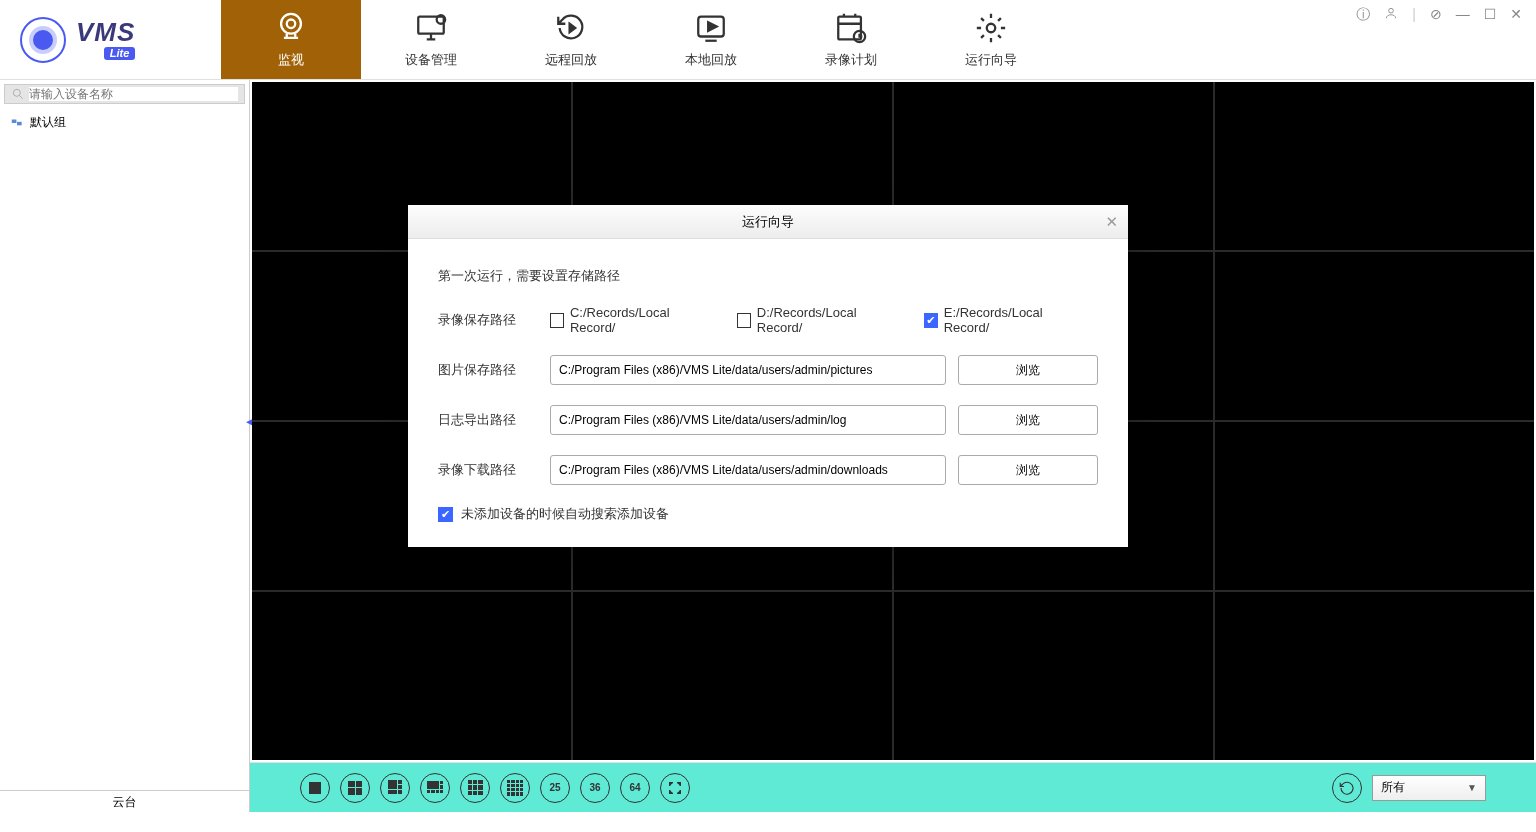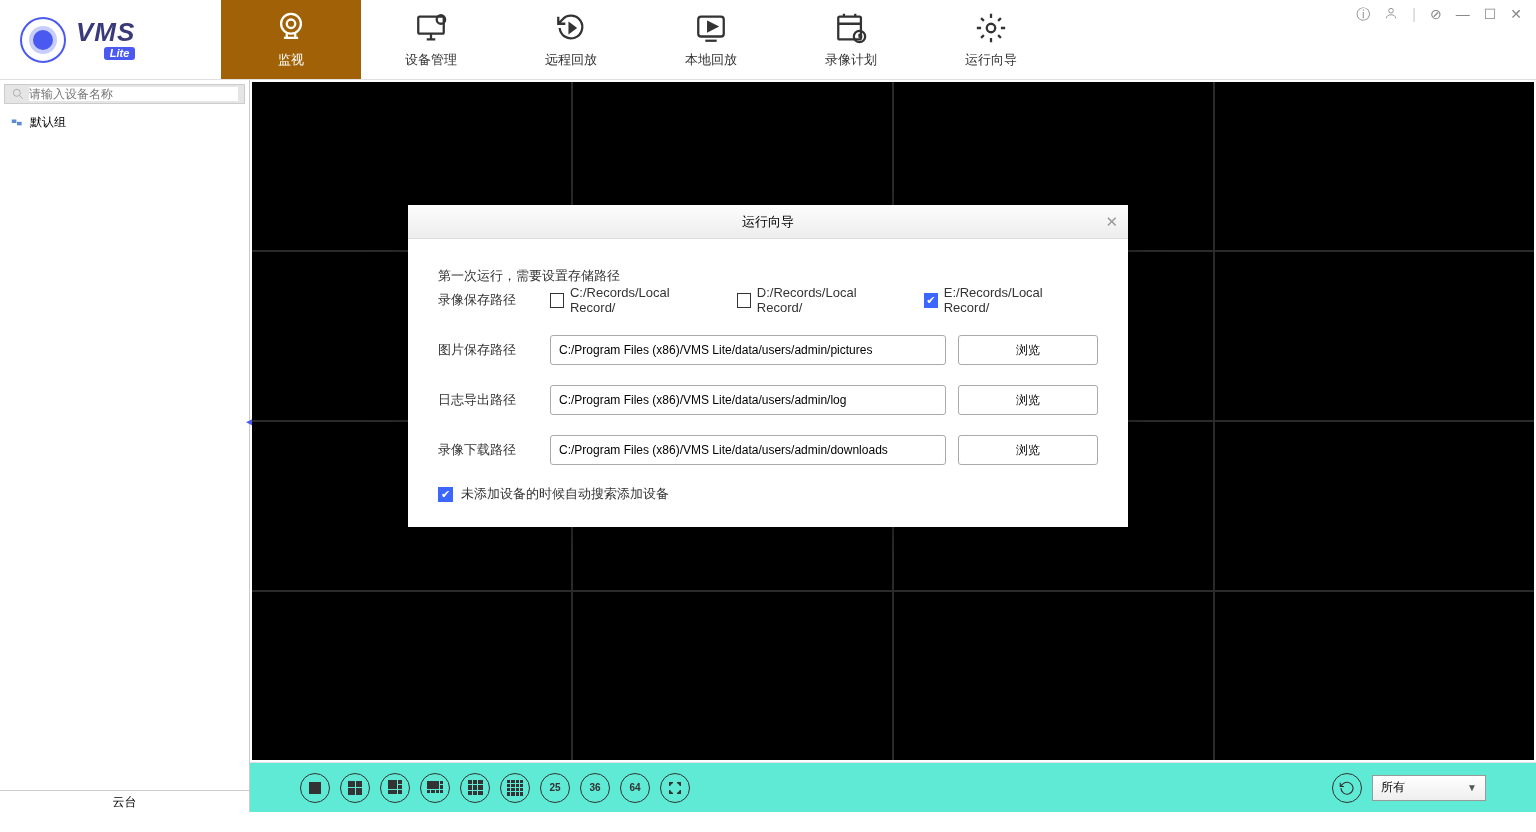--- a/index.html
+++ b/index.html
@@ -51,21 +51,21 @@
 .cycle svg{ width:18px; height:18px; stroke:#333; fill:none; stroke-width:1.5;}
 .sel { border:1px solid #999; background:linear-gradient(#fff,#eee); height:26px; width:114px; display:flex; align-items:center; padding:0 8px; font-size:12px; justify-content:space-between; cursor:pointer; }
 .sel .arrow{ font-size:10px; color:#555;}
 
 
 .backdrop { position:absolute; inset:80px 0 0 0; display:flex; align-items:flex-start; justify-content:center; pointer-events:none; }
 .dialog { pointer-events:auto; margin-top:125px; width:720px; background:#fff; box-shadow:0 4px 30px rgba(0,0,0,0.3); }
 .dlg-title { height:34px; background:linear-gradient(#fdfdfd,#ededed); border-bottom:1px solid #ddd; display:flex; align-items:center; justify-content:center; font-size:13px; position:relative; }
 .dlg-title .x { position:absolute; right:10px; top:8px; color:#999; cursor:pointer; font-size:15px; }
 .dlg-body { padding:28px 30px 24px 30px; font-size:13px; color:#333; }
-.intro { }
+.intro { margin-bottom:20px; }
 .row { display:flex; align-items:center; margin-bottom:20px; gap:12px; }
 .row .lbl { width:100px; flex-shrink:0; }
 .chk { display:flex; align-items:center; gap:6px; margin-right:18px; }
 .chk .box { width:15px; height:15px; border:1.5px solid #333; display:flex; align-items:center; justify-content:center; }
 .chk .box.checked { background:#3b66ff; border-color:#3b66ff; color:#fff; font-size:11px; }
 .txt { flex:1; border:1px solid #aaa; border-radius:3px; height:30px; padding:0 8px; font-size:12px; outline:none; }
 .browse { width:140px; height:30px; border:1px solid #aaa; border-radius:3px; background:#fff; cursor:pointer; font-size:12px; }
 .autoadd { display:flex; align-items:center; gap:8px; margin-top:4px; }
 .autoadd .box { width:15px; height:15px; background:#3b66ff; color:#fff; display:flex; align-items:center; justify-content:center; font-size:11px; }
 .dlg-actions { display:flex; justify-content:flex-end; margin-top:60px; }

